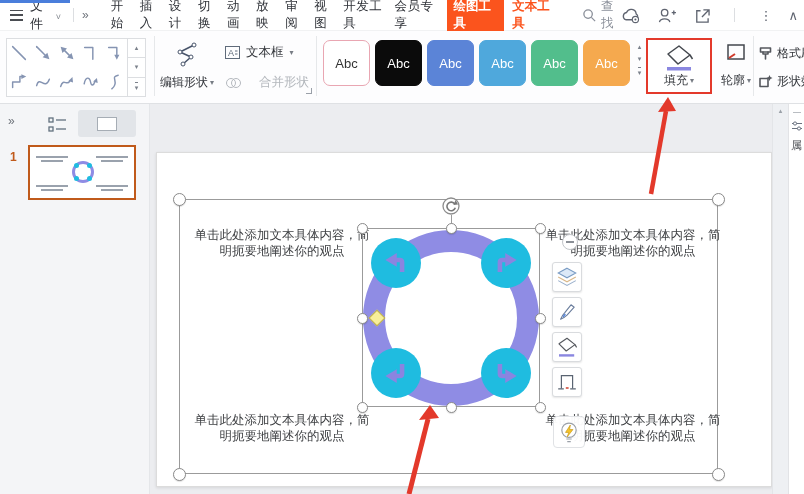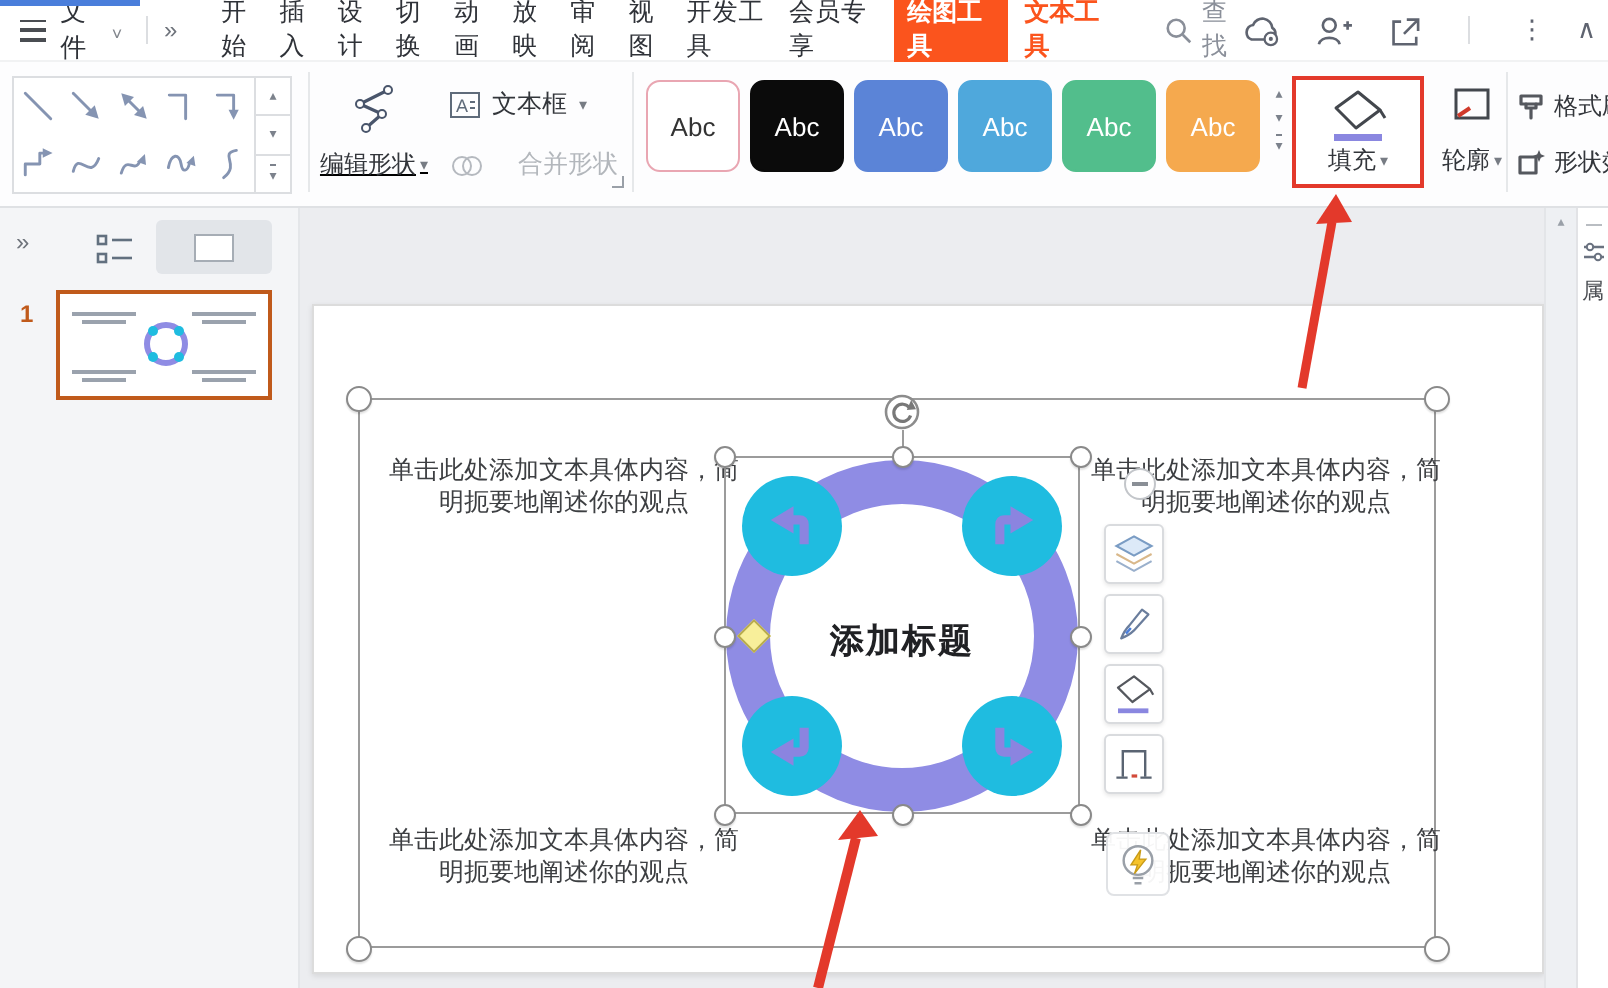--- a/index.html
+++ b/index.html
@@ -35,21 +35,21 @@
                    border:1px solid #dcdee1; display:grid; grid-template-columns:repeat(5,1fr); }
   .sg-cell { display:flex; align-items:center; justify-content:center; color:#8594b2; }
   .sg-cell svg { width:20px; height:20px; }
   .sg-scroll { position:absolute; left:127px; top:7px; width:19px; height:59px; display:flex; flex-direction:column; }
   .sg-sbtn { flex:1; border:1px solid #dcdee1; border-top:none; background:#fff; display:flex; align-items:center; justify-content:center;
              font-size:7px; color:#7c828c; }
   .sg-sbtn:first-child { border-top:1px solid #dcdee1; }
   .sg-sbtn.more span { border-top:1px solid #7c828c; padding-top:1px; }
   .rgroup-label { font-size:12px; color:#33363b; display:flex; align-items:center; justify-content:center; gap:2px; }
   .caret { font-size:8px; color:#777c84; }
-  .edit-shape { position:absolute; left:156px; top:7px; width:62px; height:60px; text-align:center;text-decoration:underline; }
+  .edit-shape { position:absolute; left:156px; top:7px; width:62px; height:60px; text-align:center; }
   .edit-shape .ic { margin:2px auto 4px; width:34px; height:30px; color:#49556b; }
   .tb-row { position:absolute; left:224px; display:flex; align-items:center; gap:5px; font-size:12.5px; color:#33363b; }
   .tb-row .caret { margin-left:1px; }
   .merge-row { color:#b3b7bc;gap:16px; }
   .merge-row .caret { color:#c4c7cb; }
   .launcher { position:absolute; left:306px; top:57px; width:6px; height:6px;
               border-right:1.5px solid #9aa0a8; border-bottom:1.5px solid #9aa0a8; }
   .style-gallery { position:absolute; left:323px; top:9px; display:flex; gap:5px; }
   .swatch { width:47px; height:46px; border-radius:7px; border:1px solid; display:flex; align-items:center;
             justify-content:center; font-size:13px; }
@@ -433,21 +433,20 @@
         <path d="M33 37 V24 Q33 21 30 21 H25" stroke="currentColor" stroke-width="6" fill="none"></path>
         <polygon points="11,21 26,12 26,30" fill="currentColor"></polygon>
       </svg>
   </div>
   <div class="node" style="left:481px;top:348px">
     <svg viewBox="0 0 50 50" style="transform:scale(-1,-1)">
         <path d="M33 37 V24 Q33 21 30 21 H25" stroke="currentColor" stroke-width="6" fill="none"></path>
         <polygon points="11,21 26,12 26,30" fill="currentColor"></polygon>
       </svg>
   </div>
-  <div class="diagram-title">添加标题</div>
 
   <div class="sel-box" style="left:362px;top:228px;width:178px;height:179px"></div>
   <div class="rot-stem"></div>
   <div class="abs" style="left:442px;top:197px;width:18px;height:18px">
       <svg viewBox="0 0 18 18" width="18" height="18">
         <circle cx="9" cy="9" r="8" fill="#fff" stroke="#8c8c8c" stroke-width="1.3"></circle>
         <path d="M12.8 7 A4.3 4.3 0 1 0 13.3 10.8" stroke="#787878" fill="none" stroke-width="1.6"></path>
         <polygon points="13.6,3 11.4,8 16,7.6" fill="#787878"></polygon>
       </svg>
     </div>

